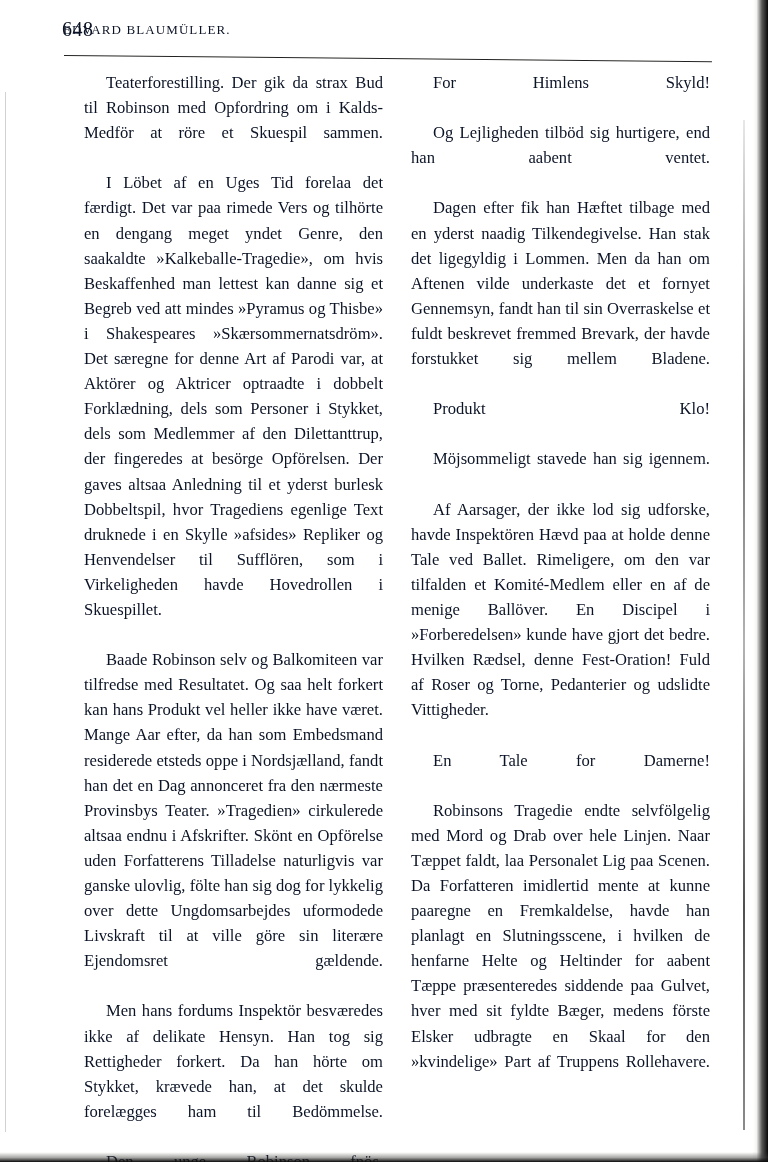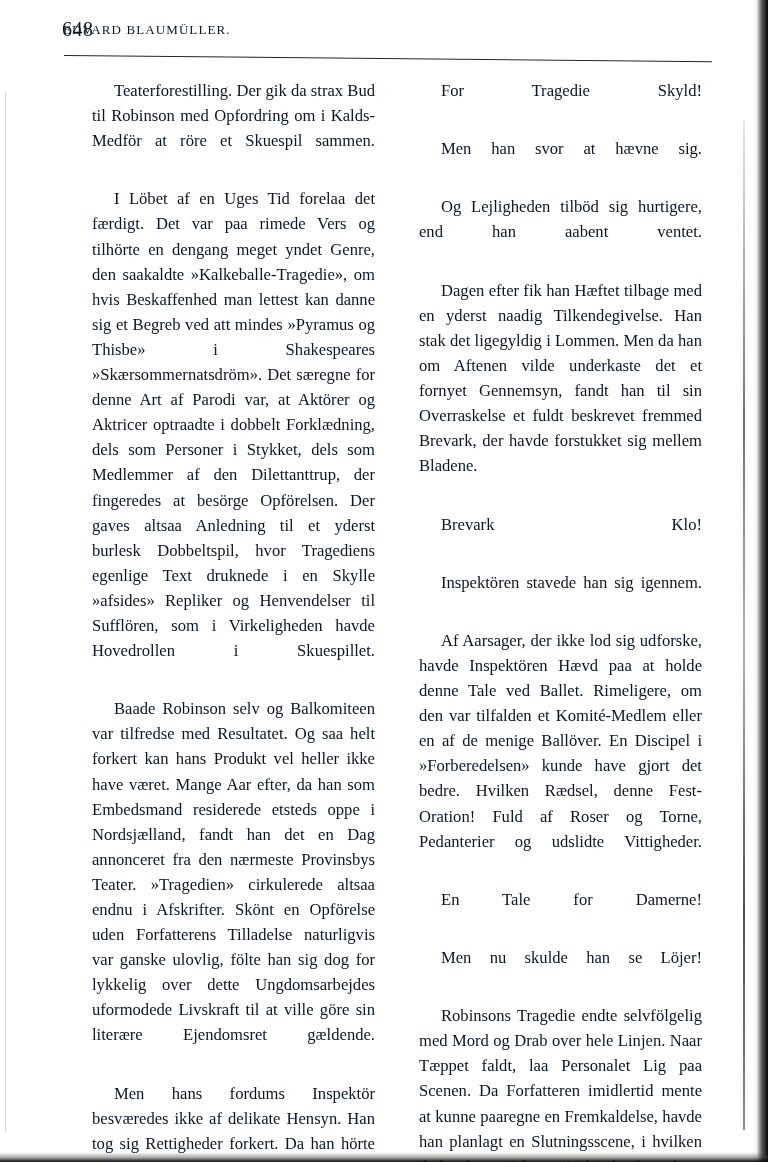--- a/index.html
+++ b/index.html
@@ -117,21 +117,21 @@
   }
   .column {
     width: 299px;
     font-size: 16.6px;
     line-height: 25.1px;
     text-align: justify;
     text-justify: inter-word;
     hyphens: none;
   }
   .column p {
-    margin: 8px;
+    margin: 0;
     text-indent: 22px;
   }
   
   .column p::after {
     content: "";
     display: inline-block;
     width: 100%;
   }
 </style>
 </head>
@@ -147,29 +147,27 @@
 
   <div id="body-columns">
     <div class="column" id="column-left">
         <p>Teaterforestilling. Der gik da strax Bud til Robinson med Opfordring om i Kalds-Medför at röre et Skuespil sammen.</p>
         <p>I Löbet af en Uges Tid forelaa det færdigt. Det var paa rimede Vers og tilhörte en dengang meget yndet Genre, den saakaldte »Kalkeballe-Tragedie», om hvis Beskaffenhed man lettest kan danne sig et Begreb ved att mindes »Pyramus og Thisbe» i Shakespeares »Skærsommernatsdröm». Det særegne for denne Art af Parodi var, at Aktörer og Aktricer optraadte i dobbelt Forklædning, dels som Personer i Stykket, dels som Medlemmer af den Dilettanttrup, der fingeredes at besörge Opförelsen. Der gaves altsaa Anledning til et yderst burlesk Dobbeltspil, hvor Tragediens egenlige Text druknede i en Skylle »afsides» Repliker og Henvendelser til Sufflören, som i Virkeligheden havde Hovedrollen i Skuespillet.</p>
         <p>Baade Robinson selv og Balkomiteen var tilfredse med Resultatet. Og saa helt forkert kan hans Produkt vel heller ikke have været. Mange Aar efter, da han som Embedsmand residerede etsteds oppe i Nordsjælland, fandt han det en Dag annonceret fra den nærmeste Provinsbys Teater. »Tragedien» cirkulerede altsaa endnu i Afskrifter. Skönt en Opförelse uden Forfatterens Tilladelse naturligvis var ganske ulovlig, fölte han sig dog for lykkelig over dette Ungdomsarbejdes uformodede Livskraft til at ville göre sin literære Ejendomsret gældende.</p>
         <p>Men hans fordums Inspektör besværedes ikke af delikate Hensyn. Han tog sig Rettigheder forkert. Da han hörte om Stykket, krævede han, at det skulde forelægges ham til Bedömmelse.</p>
         <p>Den unge Robinson fnös.</p>
       </div>
     <div class="column" id="column-right">
-        <p>For Tragedie Skyld!</p>
-        <p>Men han svor at hævne sig.</p>
+        <p>For Himlens Skyld!</p>
         <p>Og Lejligheden tilböd sig hurtigere, end han aabent ventet.</p>
         <p>Dagen efter fik han Hæftet tilbage med en yderst naadig Tilkendegivelse. Han stak det ligegyldig i Lommen. Men da han om Aftenen vilde underkaste det et fornyet Gennemsyn, fandt han til sin Overraskelse et fuldt beskrevet fremmed Brevark, der havde forstukket sig mellem Bladene.</p>
-        <p>Brevark Klo!</p>
-        <p>Inspektören stavede han sig igennem.</p>
+        <p>Produkt Klo!</p>
+        <p>Möjsommeligt stavede han sig igennem.</p>
         <p>Af Aarsager, der ikke lod sig udforske, havde Inspektören Hævd paa at holde denne Tale ved Ballet. Rimeligere, om den var tilfalden et Komité-Medlem eller en af de menige Ballöver. En Discipel i »Forberedelsen» kunde have gjort det bedre. Hvilken Rædsel, denne Fest-Oration! Fuld af Roser og Torne, Pedanterier og udslidte Vittigheder.</p>
         <p>En Tale for Damerne!</p>
-        <p>Men nu skulde han se Löjer!</p>
         <p>Robinsons Tragedie endte selvfölgelig med Mord og Drab over hele Linjen. Naar Tæppet faldt, laa Personalet Lig paa Scenen. Da Forfatteren imidlertid mente at kunne paaregne en Fremkaldelse, havde han planlagt en Slutningsscene, i hvilken de henfarne Helte og Heltinder for aabent Tæppe præsenteredes siddende paa Gulvet, hver med sit fyldte Bæger, medens förste Elsker udbragte en Skaal for den »kvindelige» Part af Truppens Rollehavere.</p>
       </div>
   </div>
 
   <div class="scan-edge-left-hair"></div>
   <div class="scan-edge-right-hair"></div>
   <div class="scan-edge-right"></div>
   <div class="scan-edge-bottom"></div>
 
 </div>

